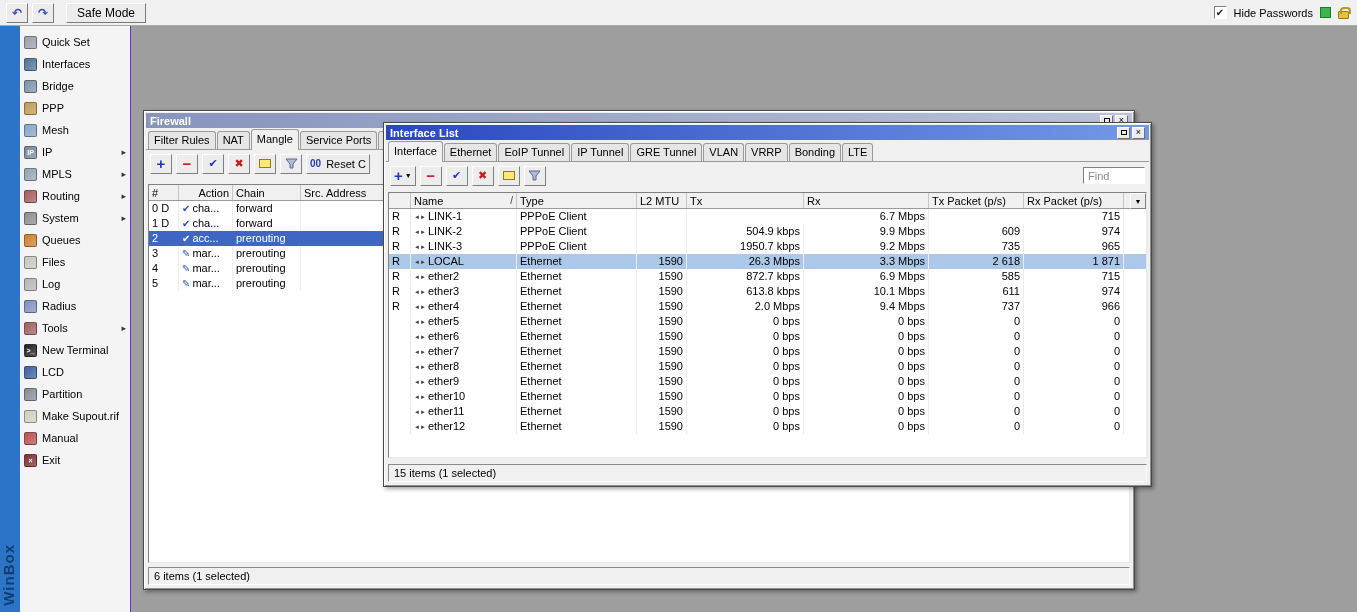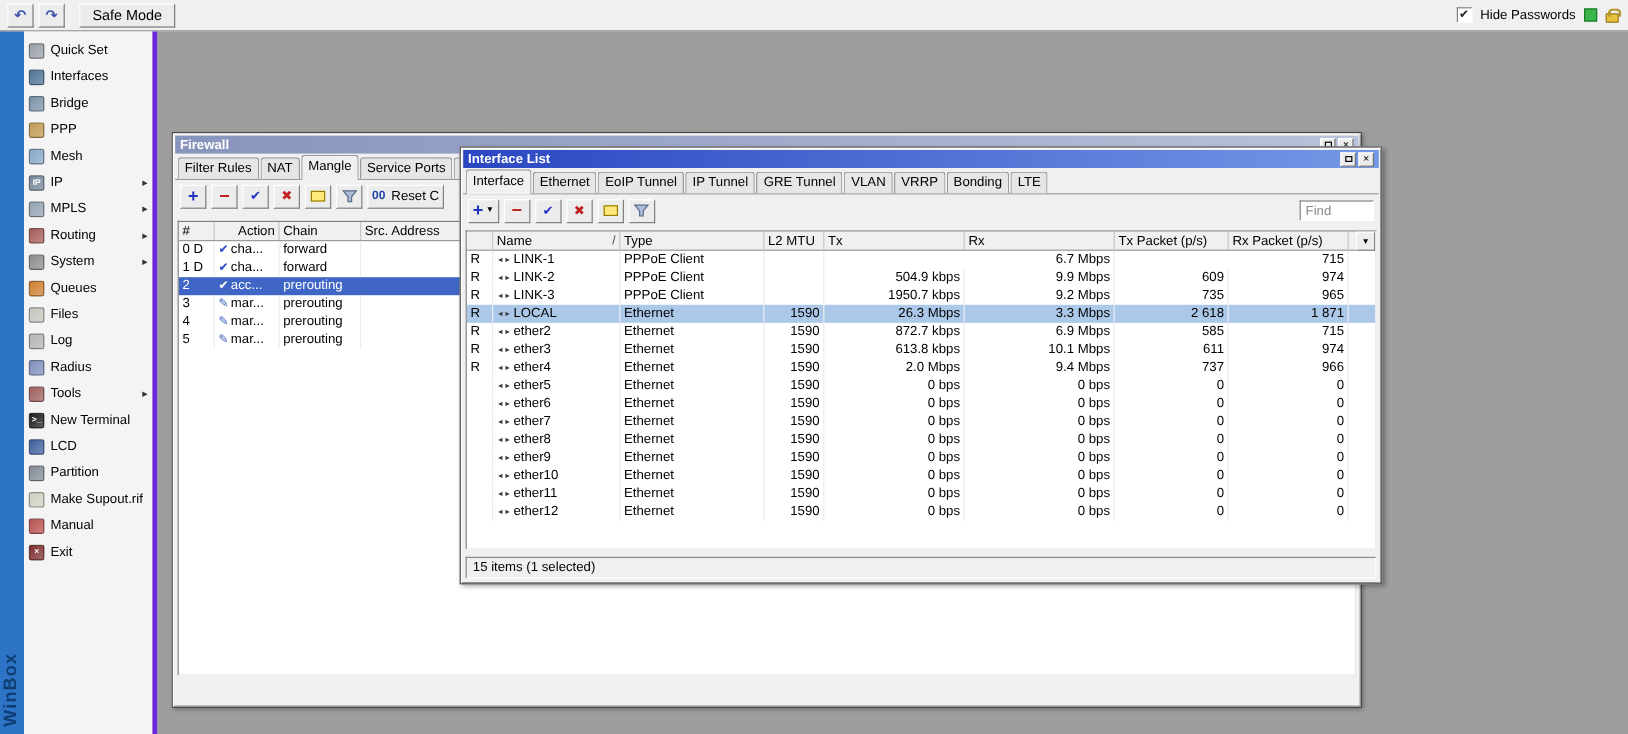--- a/index.html
+++ b/index.html
@@ -25,21 +25,21 @@
   .lock{position:relative;width:11px;height:8px;background:var(--lock_yellow,#e8c33a);border:1px solid #97781c;
     border-radius:1px;display:inline-block;margin-top:5px;}
   .lock:before{content:"";position:absolute;left:1px;top:-5px;width:7px;height:5px;
     border:2px solid #b5952c;border-bottom:none;border-radius:4px 4px 0 0;}
   
   .brand-strip{position:absolute;left:0;top:26px;width:20px;height:586px;background:var(--strip_blue,#2e74c6);z-index:5;}
   .brand-text{position:absolute;left:0px;bottom:6px;width:20px;writing-mode:vertical-rl;transform:rotate(180deg);
     font-size:15px;font-weight:bold;color:#0f3e74;letter-spacing:1px;}
   
   .sidebar{position:absolute;left:20px;top:26px;width:111px;height:586px;background:#f4f4f4;
-    border-right:4px solid #6d28d9;padding-top:5px;z-index:5;}
+    border-right:1px solid #6d28d9;padding-top:5px;z-index:5;}
   .side-item{height:22px;display:flex;align-items:center;gap:5px;padding:0 4px;cursor:default;}
   .side-icon{width:13px;height:13px;border-radius:2px;border:1px solid rgba(0,0,0,.35);
     display:flex;align-items:center;justify-content:center;font-size:7px;line-height:7px;color:#fff;font-weight:bold;flex:0 0 13px;overflow:hidden;}
   .side-label{flex:1;white-space:nowrap;overflow:hidden;}
   .side-arrow{font-size:9px;color:#333;}
   
   .window{position:absolute;background:var(--chrome_gray,#f0f0f0);border:1px solid #4a4a4a;
     box-shadow:inset 1px 1px 0 #ffffff, inset -1px -1px 0 #909090, 2px 2px 4px rgba(0,0,0,.35);}
   .fw{left:143px;top:110px;width:992px;height:480px;z-index:1;}
   .il{left:383px;top:122px;width:769px;height:365px;z-index:2;}
@@ -309,20 +309,23 @@
               <div class="cell" style="width: 120px;"></div>
             </div>
             <div class="trow">
               <div class="cell" style="width: 30px;">5</div>
               <div class="cell" style="width: 54px;"><span class="act-icon pencil">✎</span>mar...</div>
               <div class="cell" style="width: 68px;">prerouting</div>
               <div class="cell" style="width: 120px;"></div>
             </div>
           </div>
       </div>
+      <div class="statusbar">
+        <span>6 items (1 selected)</span>
+      </div>
     </div>
   </div>
 
   <div class="window il">
     <div class="titlebar active">
       <span>Interface List</span>
       <span class="title-btns">
         <button class="title-btn">
             <span class="sq"></span>
           </button>

